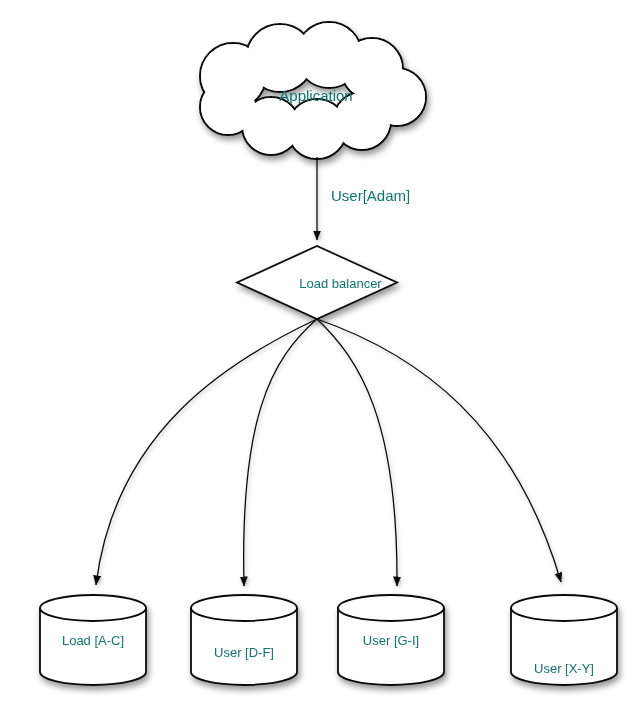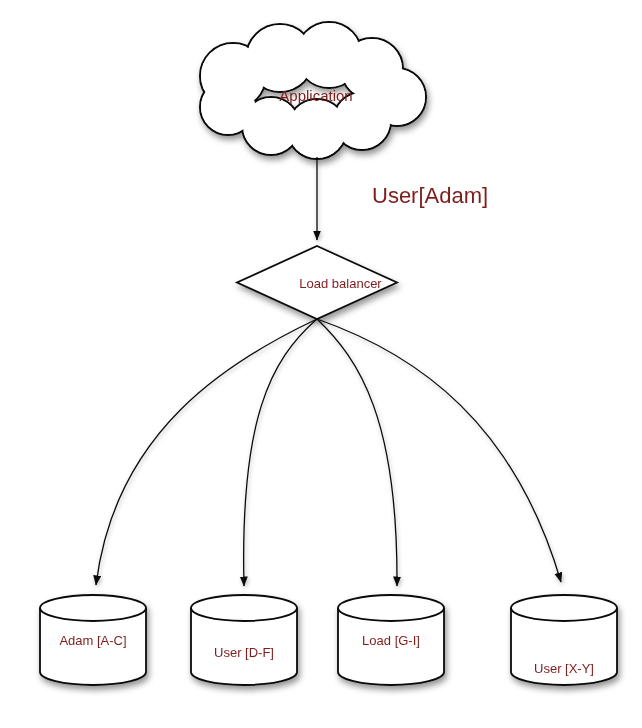--- a/index.html
+++ b/index.html
@@ -18,27 +18,27 @@
   .cyl { fill: #ffffff; stroke: #0a0a0a; stroke-width: 1.8; }
   .diamond { fill: #ffffff; stroke: #0a0a0a; stroke-width: 1.8; }
   .edge { fill: none; stroke: #0a0a0a; stroke-width: 1.3; }
 
   .shadowed   { filter: drop-shadow(2px 4px 3px rgba(0,0,0,0.42)); }
   .shadow-sm  { filter: drop-shadow(1px 2px 2px rgba(0,0,0,0.30)); }
 
   .label {
     position: absolute;
     transform: translate(-50%, -50%);
-    color: #7f1d1d;
+    color: #0f766e;
     white-space: nowrap;
     text-align: right;
     line-height: 1.1;
   }
   .label-app   { left: 316px; top: 96px;  font-size: 15px; }
-  .label-adam  { left: 331px; top: 196px; font-size: 22px; transform: translate(0, -50%); margin-left: 41px; }
+  .label-adam  { left: 331px; top: 196px; font-size: 15px; transform: translate(0, -50%); }
   .label-lb    { left: 318px; top: 284px; font-size: 13px; padding-left: 45px; }
   .label-cyl   { top: 641px; font-size: 13px; }
   .label-cyl-1 { left: 93px; }
   .label-cyl-2 { left: 244px; margin-top: 12px; }
   .label-cyl-3 { left: 391px; }
   .label-cyl-4 { left: 564px; margin-top: 28px; }
 </style>
 </head>
 <body>
 
@@ -108,21 +108,21 @@
       <ellipse class="cyl" cx="564" cy="608" rx="53" ry="13"></ellipse>
     </g>
   </svg>
 
   <div class="label label-app">Application</div>
 
   <div class="label label-adam">User[Adam]</div>
 
   <div class="label label-lb">Load balancer</div>
 
-  <div class="label label-cyl label-cyl-1">Adam [A-C]</div>
+  <div class="label label-cyl label-cyl-1">Load [A-C]</div>
 
   <div class="label label-cyl label-cyl-2">User [D-F]</div>
 
-  <div class="label label-cyl label-cyl-3">Load [G-I]</div>
+  <div class="label label-cyl label-cyl-3">User [G-I]</div>
 
   <div class="label label-cyl label-cyl-4">User [X-Y]</div>
 
 </div>
 
 </body></html>

